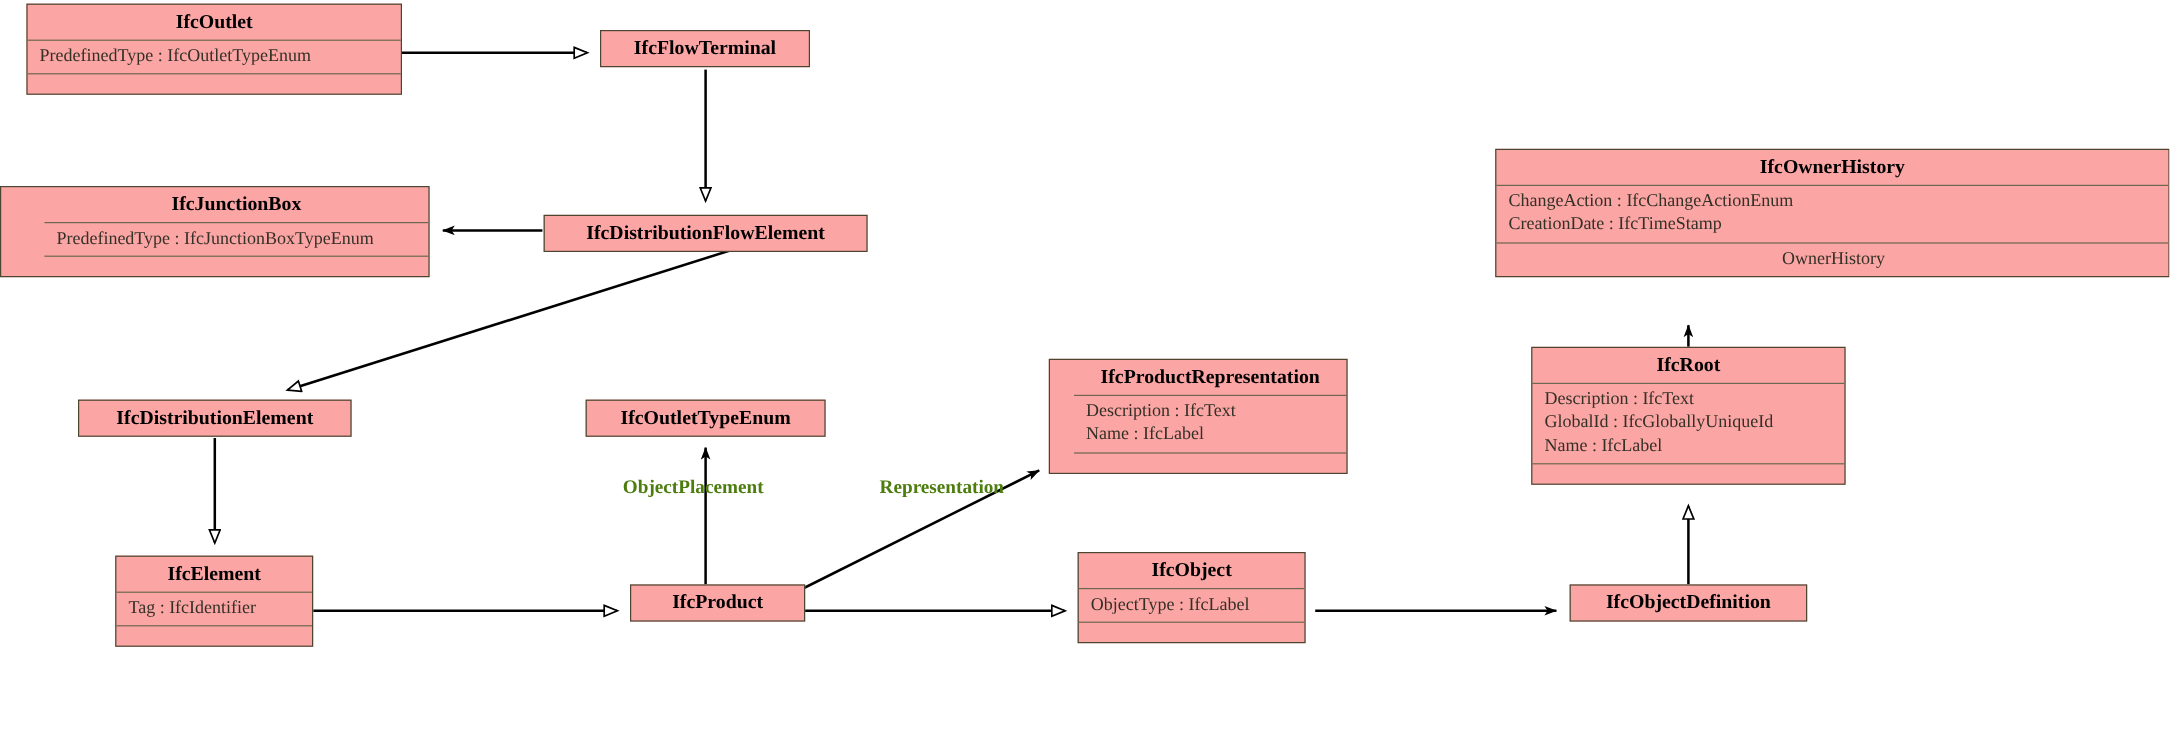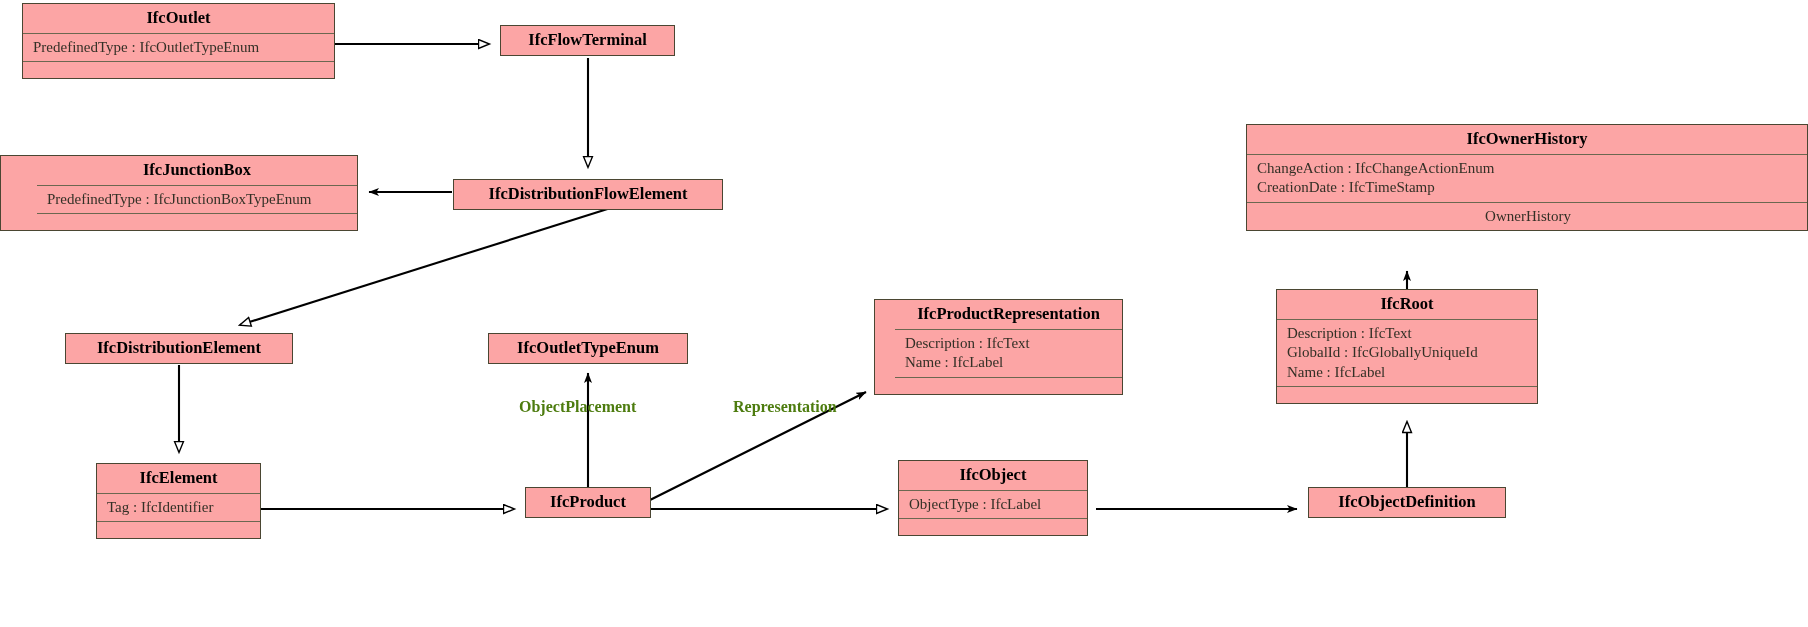--- a/index.html
+++ b/index.html
@@ -168,21 +168,21 @@
       <div class="uml-class" style="left: 488px; top: 333px; width: 200px;">
         <div class="uml-name">IfcOutletTypeEnum</div>
       </div>
       <div class="uml-class" style="left: 96px; top: 463px; width: 165px;">
         <div class="uml-name">IfcElement</div>
         <div class="compartment">
           <div class="attr">Tag : IfcIdentifier</div>
         </div>
         <div class="compartment empty"></div>
       </div>
-      <div class="uml-class" style="left: 525px; top: 487px; width: 126px;">
+      <div class="uml-class" style="left: 525px; top: 487px; width: 146px;">
         <div class="uml-name">IfcProduct</div>
       </div>
       <div class="uml-class" style="left: 898px; top: 460px; width: 190px;">
         <div class="uml-name">IfcObject</div>
         <div class="compartment">
           <div class="attr">ObjectType : IfcLabel</div>
         </div>
         <div class="compartment empty"></div>
       </div>
       <div class="uml-class" style="left: 1308px; top: 487px; width: 198px;">

